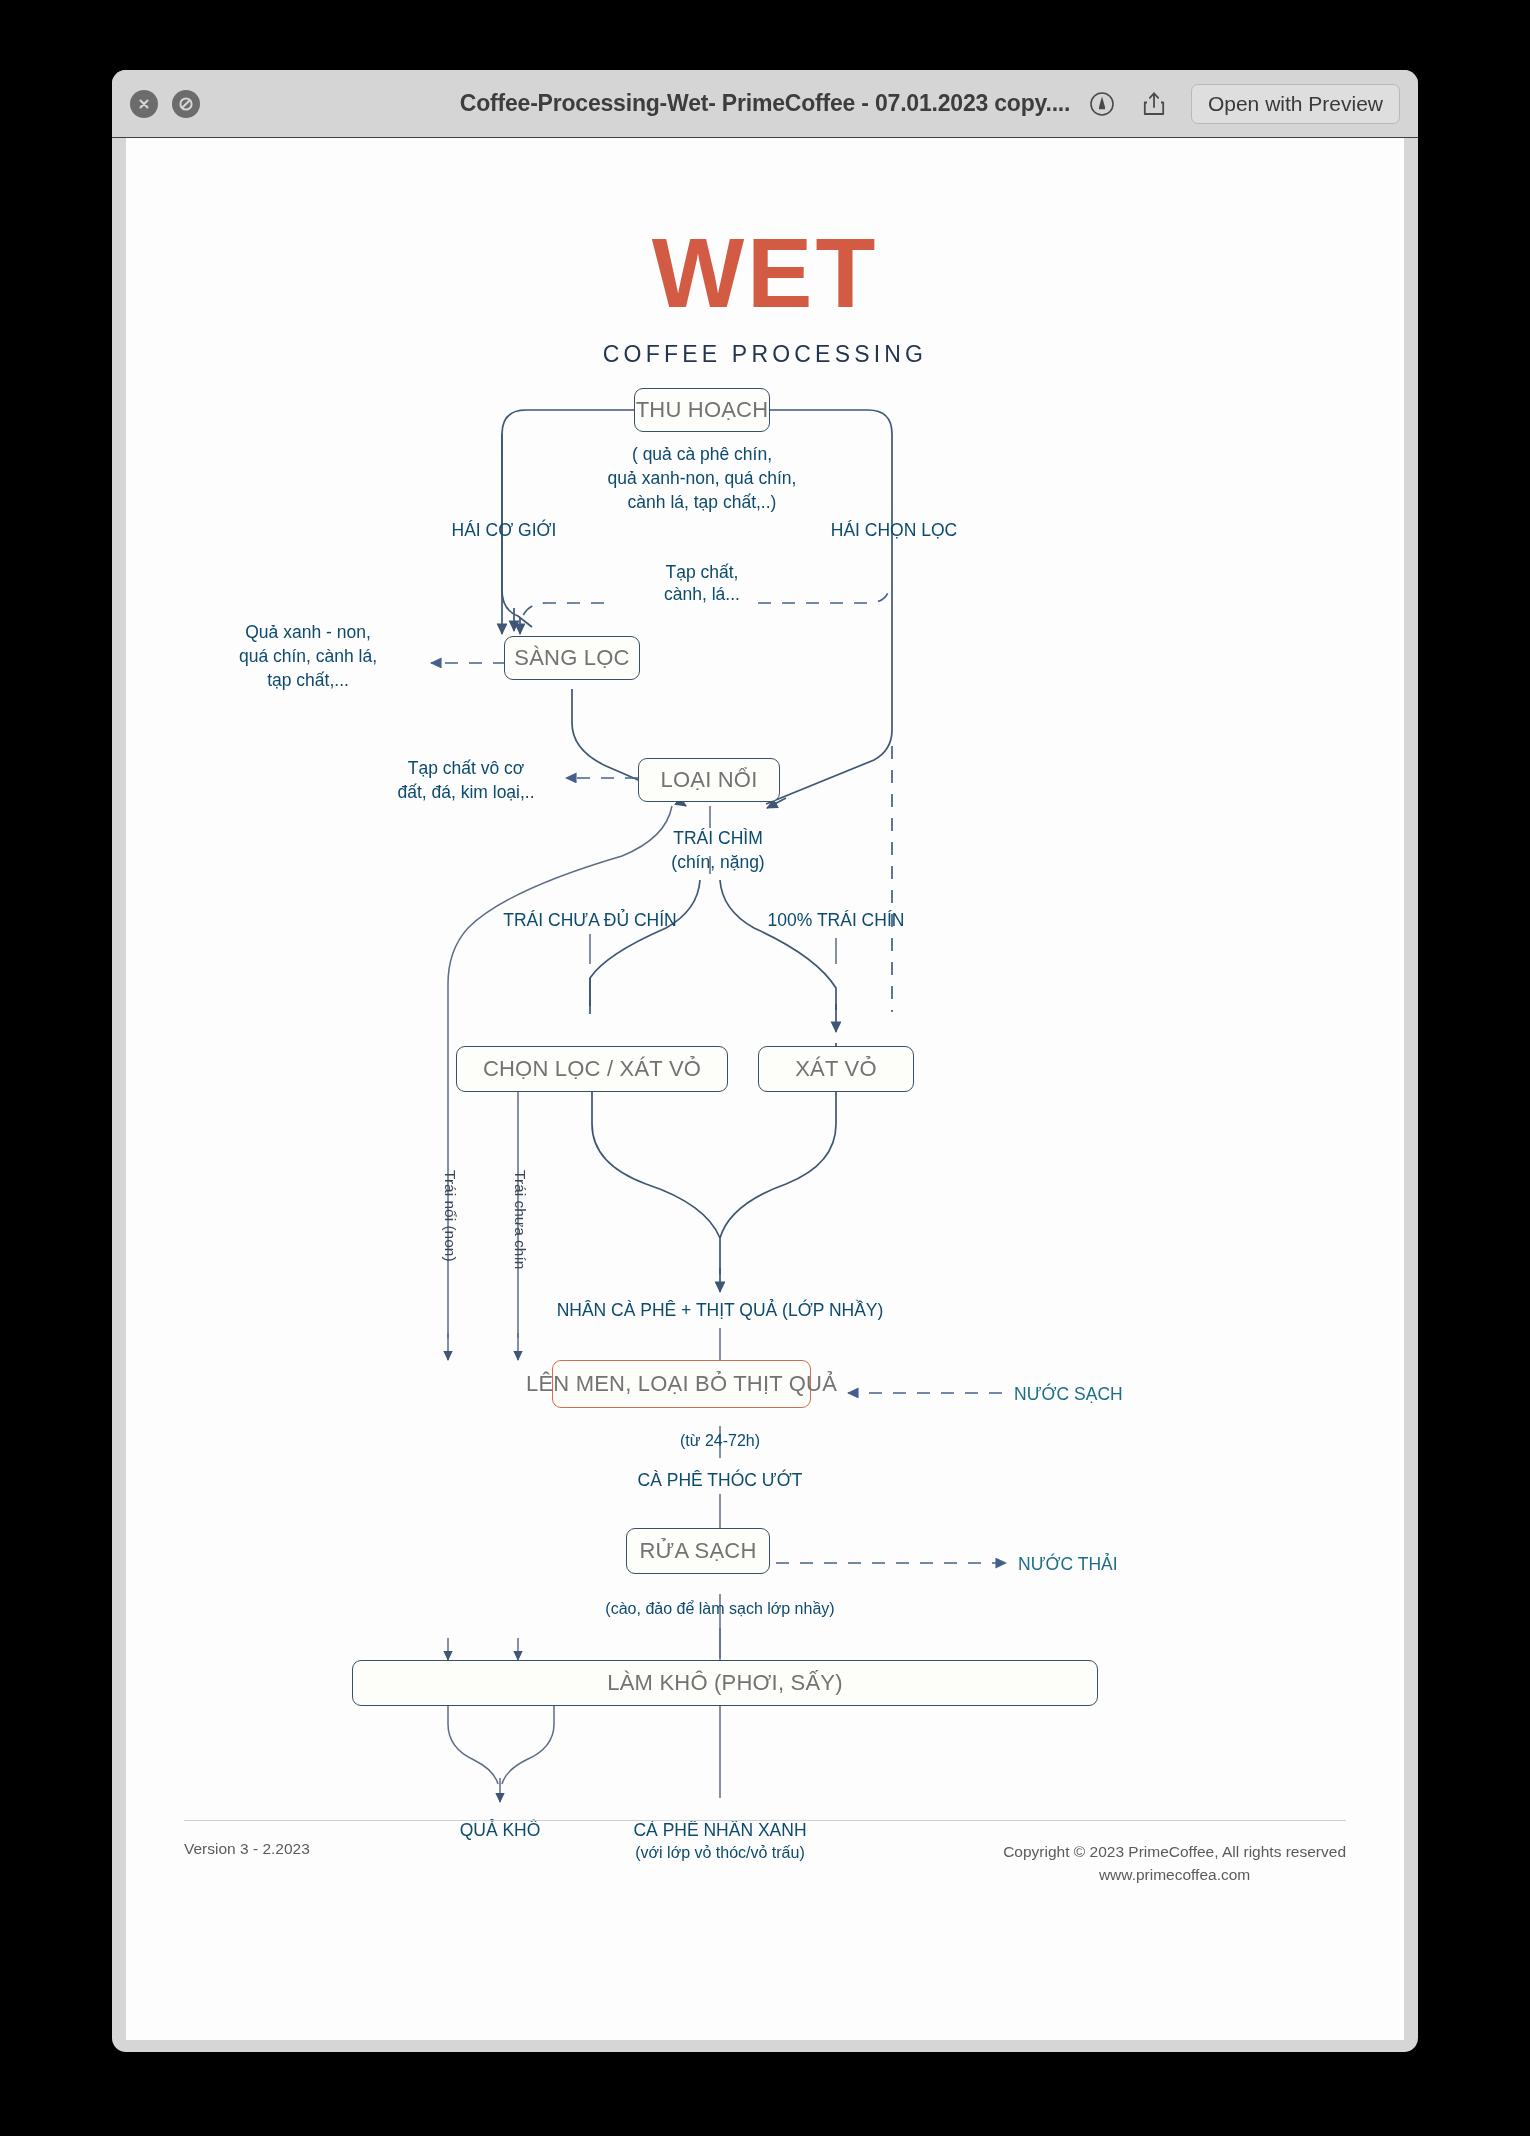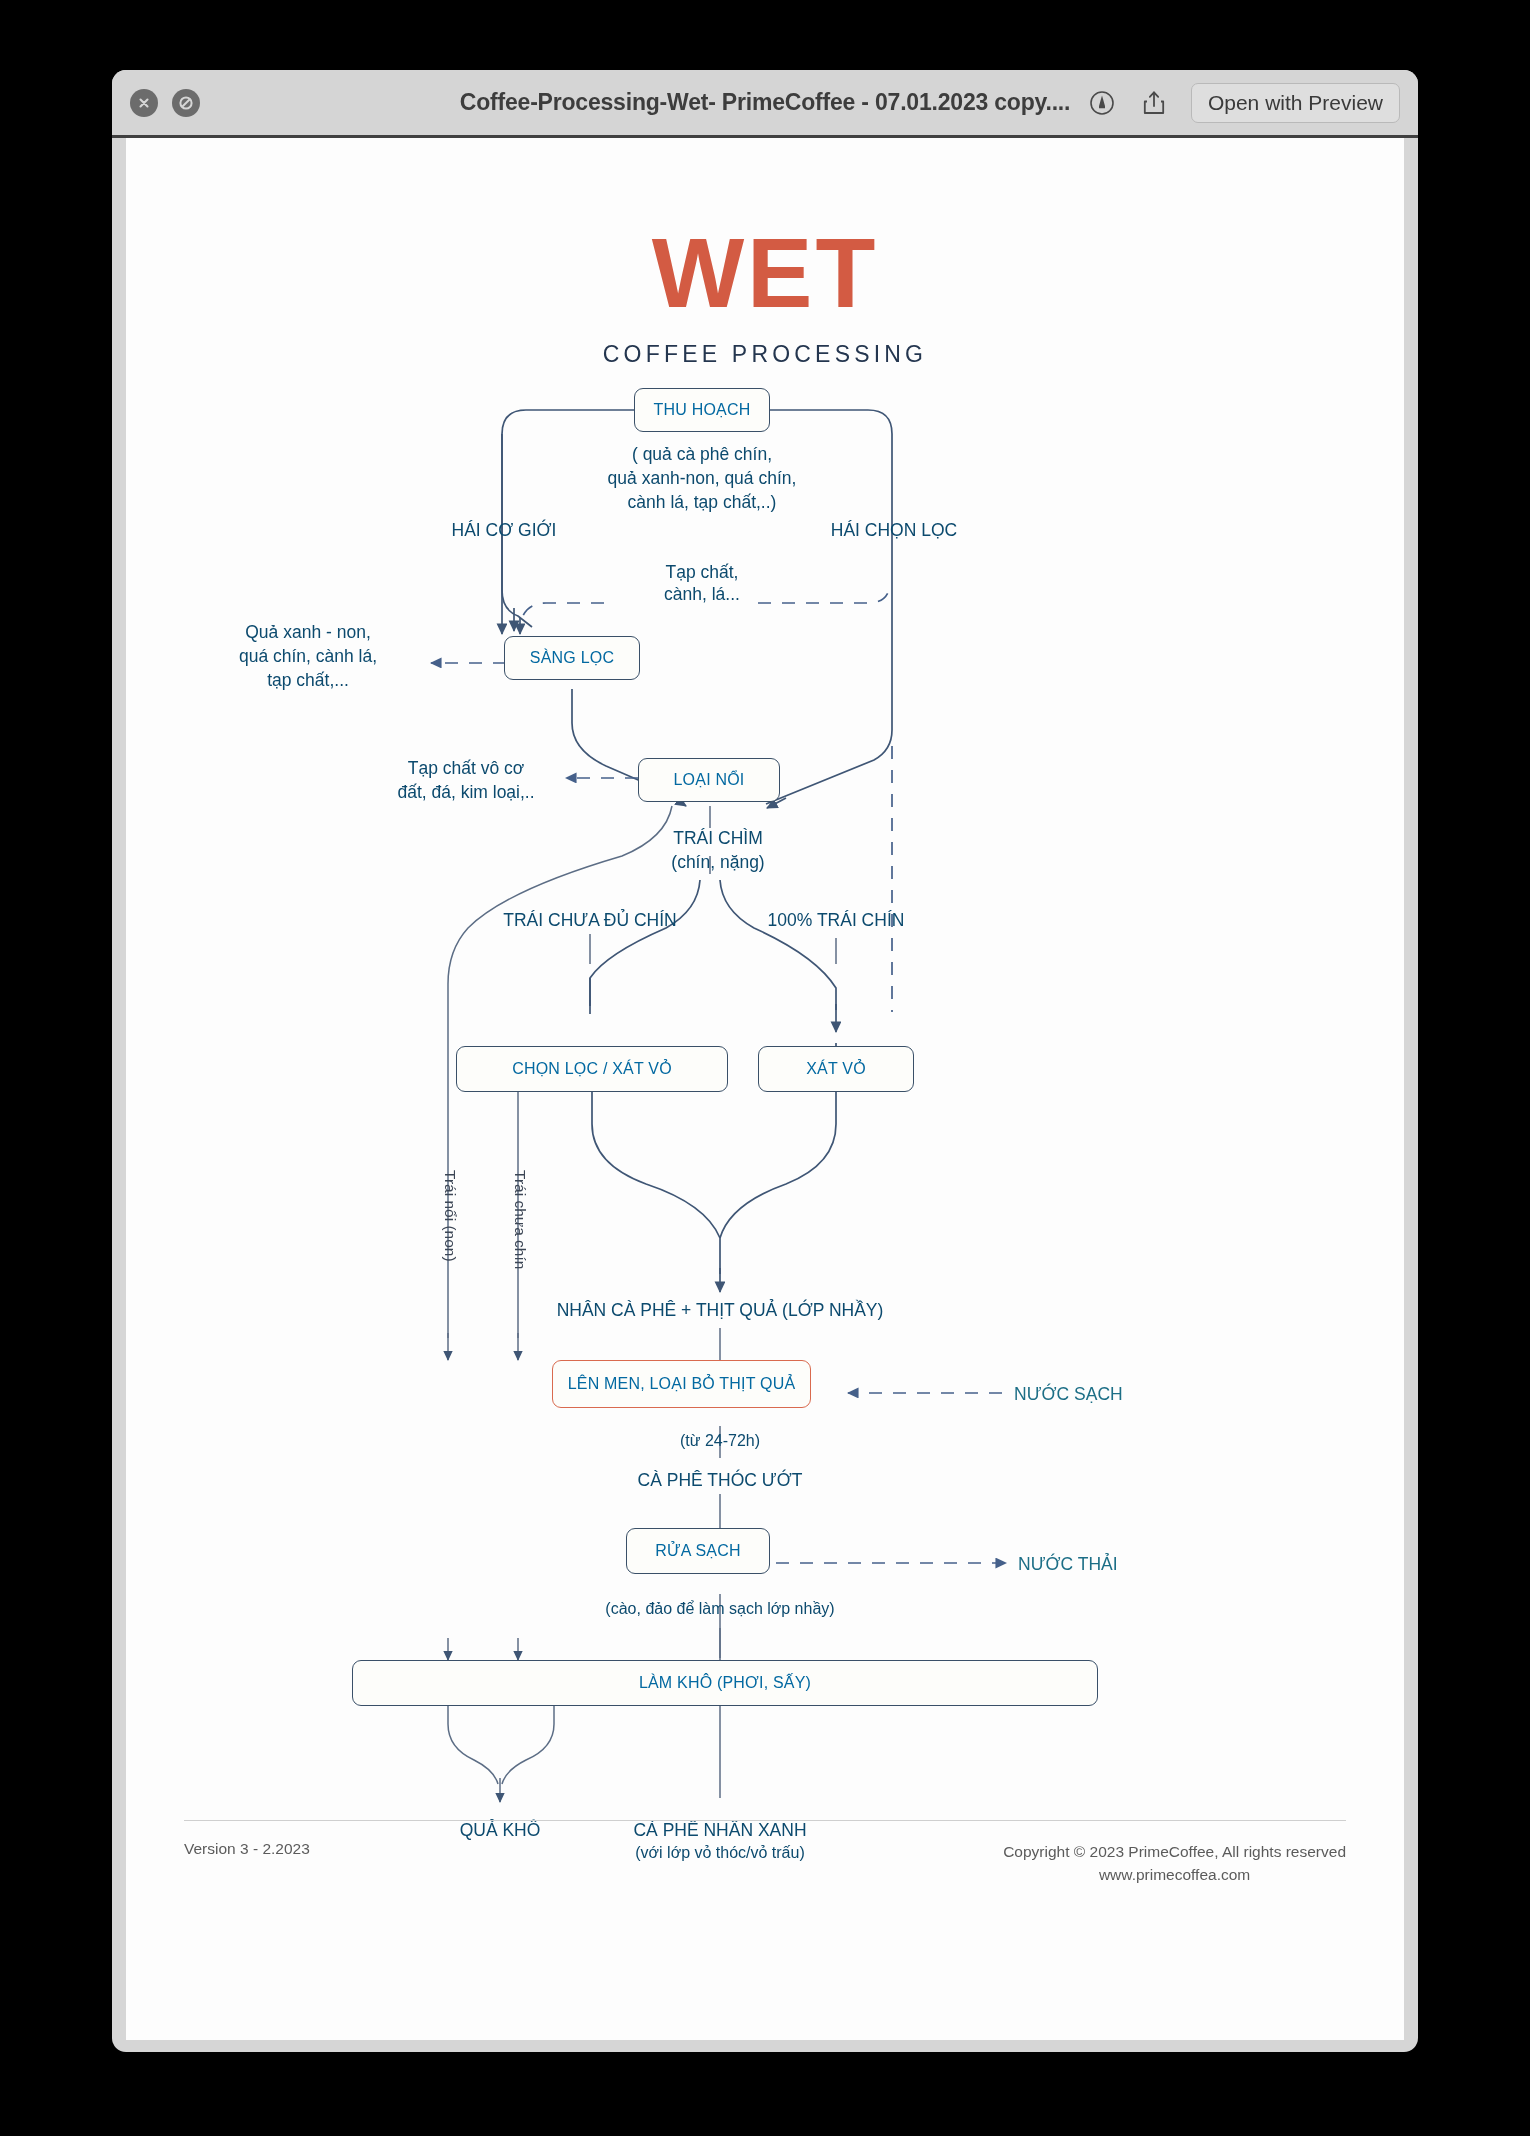--- a/index.html
+++ b/index.html
@@ -21,21 +21,21 @@
     overflow: hidden;
   }
 
   .ql-toolbar {
     position: relative;
     height: 68px;
     background: #d5d5d5;
     display: flex;
     align-items: center;
     padding: 0 18px;
-    border-bottom: 3px solid #404040;
+    border-bottom: 1px solid #404040;
   }
   .tb-left { display: flex; align-items: center; gap: 14px; }
   .circ-btn {
     width: 28px; height: 28px; border-radius: 50%;
     background: #6c6c6c;
     display: flex; align-items: center; justify-content: center;
     cursor: default;
   }
   .circ-btn svg { display:block; }
 
@@ -102,22 +102,22 @@
     color: #24364f;
   }
 
   
   .node {
     position: absolute;
     border: 1.6px solid #3a5068;
     border-radius: 9px;
     background: #fdfdfa;
     display: flex; align-items: center; justify-content: center;
-    color: #0369a1;
-    font-size: 16px;
+    color: #737373;
+    font-size: 22px;
     letter-spacing: .2px;
     white-space: nowrap;
   }
   .node.accent { border-color: #d96a4e; }
 
   .lbl {
     position: absolute;
     color: #0c4a6e;
     font-size: 17.5px;
     line-height: 1.38;

